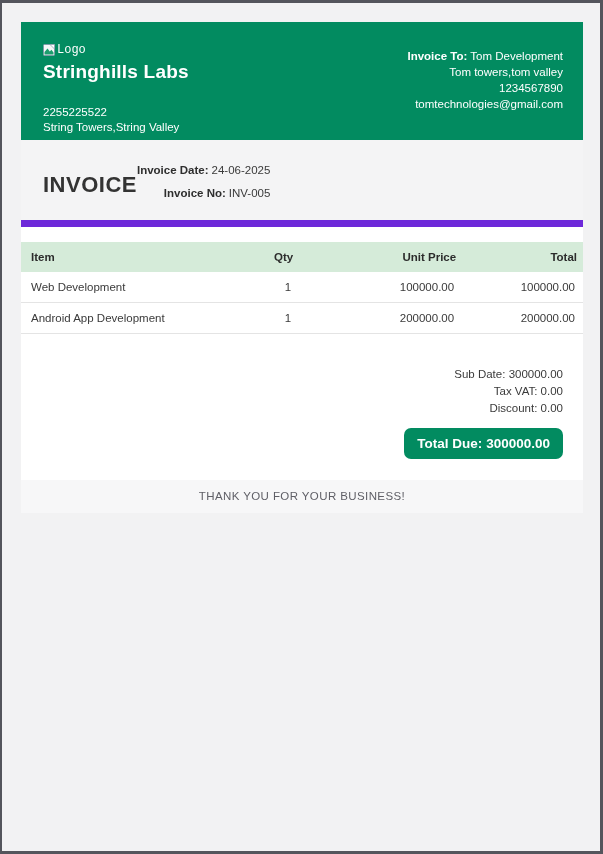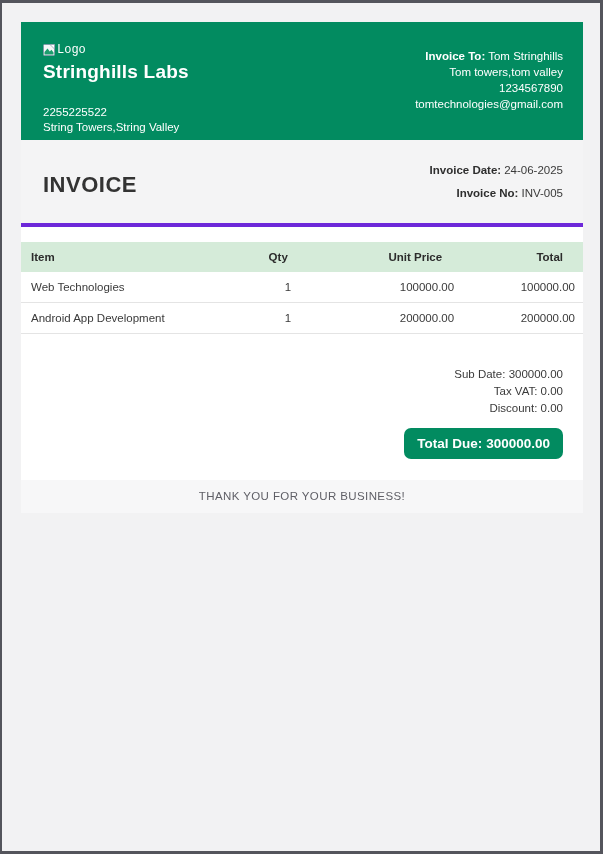--- a/index.html
+++ b/index.html
@@ -32,45 +32,44 @@
   .logo-line { display:flex; align-items:center; gap:2px; font-size:12px; height:13px;font-family:Liberation Mono, monospace; }
   .logo-line svg { display:block; }
   .company-name { font-size:19px; font-weight:bold; margin:5px 0 23px; letter-spacing:0.2px; }
   .company-phone, .company-address { font-size:11.5px; margin:0 0 3px; }
   .billto { text-align:right; font-size:11.5px; line-height:16px; margin-top:5px; }
   .billto b { margin-right:3px; }
 
   
   .meta-strip {
     background: var(--meta_strip_bg, #f4f4f5);
-    border-bottom: 4px solid #6d28d9;
+    border-bottom: 7px solid #6d28d9;
     height: 87px;
     padding: 24px 20px 0 22px;
     display: flex;
-    justify-content: space-between;
   }
   .invoice-title { font-size:22px; font-weight:bold; color:#333333; margin-top:8px; letter-spacing:0.5px; }
   .meta-right { text-align:right; font-size:11.5px; color:#3a3a3a; }
   .meta-line b { color:#2e2e2e; margin-right:3px; }
   .meta-line + .meta-line { margin-top:11px; }
 
   
   table.items {
     width: 100%;
     margin-top: 15px;
     border-collapse: collapse;
     font-size: 11.5px;
     color: #3a3a3a;
     table-layout: fixed;
   }
   .items th {
     background: var(--table_header_bg, #d5ebd9);
     font-weight: bold;
     color: #2c2c2c;
-    padding: 9px 20px;
+    padding: 9px 6px;
   }
   .items td { padding: 9px 8px; border-bottom: 1px solid #e4e4e4; }
   .items th:nth-child(1), .items td:nth-child(1) { width:40.5%; text-align:left; padding-left:10px; }
   .items th:nth-child(2), .items td:nth-child(2) { width:9%;    text-align:right; }
   .items th:nth-child(3), .items td:nth-child(3) { width:29%;   text-align:right; }
   .items th:nth-child(4), .items td:nth-child(4) { width:21.5%; text-align:right; }
 
   
   .totals {
     text-align: right;
@@ -118,21 +117,21 @@
           </svg>
         </span>
         <span>Logo</span>
       </div>
       <div class="company-name">Stringhills Labs</div>
       <div class="company-phone">2255225522</div>
       <div class="company-address">String Towers,String Valley</div>
     </div>
     <div class="billto">
       <div>
-        <b>Invoice To:</b><span>Tom Stringhills</span>
+        <b>Invoice To:</b><span>Tom Development</span>
       </div>
       <div>Tom towers,tom valley</div>
       <div>1234567890</div>
       <div>tomtechnologies@gmail.com</div>
     </div>
   </div>
 
   <div class="meta-strip">
     <div class="invoice-title">INVOICE</div>
     <div class="meta-right">
@@ -149,21 +148,21 @@
     <thead>
       <tr>
         <th>Item</th>
         <th>Qty</th>
         <th>Unit Price</th>
         <th>Total</th>
       </tr>
     </thead>
     <tbody>
       <tr>
-        <td>Web Technologies</td>
+        <td>Web Development</td>
         <td>1</td>
         <td>100000.00</td>
         <td>100000.00</td>
       </tr>
       <tr>
         <td>Android App Development</td>
         <td>1</td>
         <td>200000.00</td>
         <td>200000.00</td>
       </tr>

